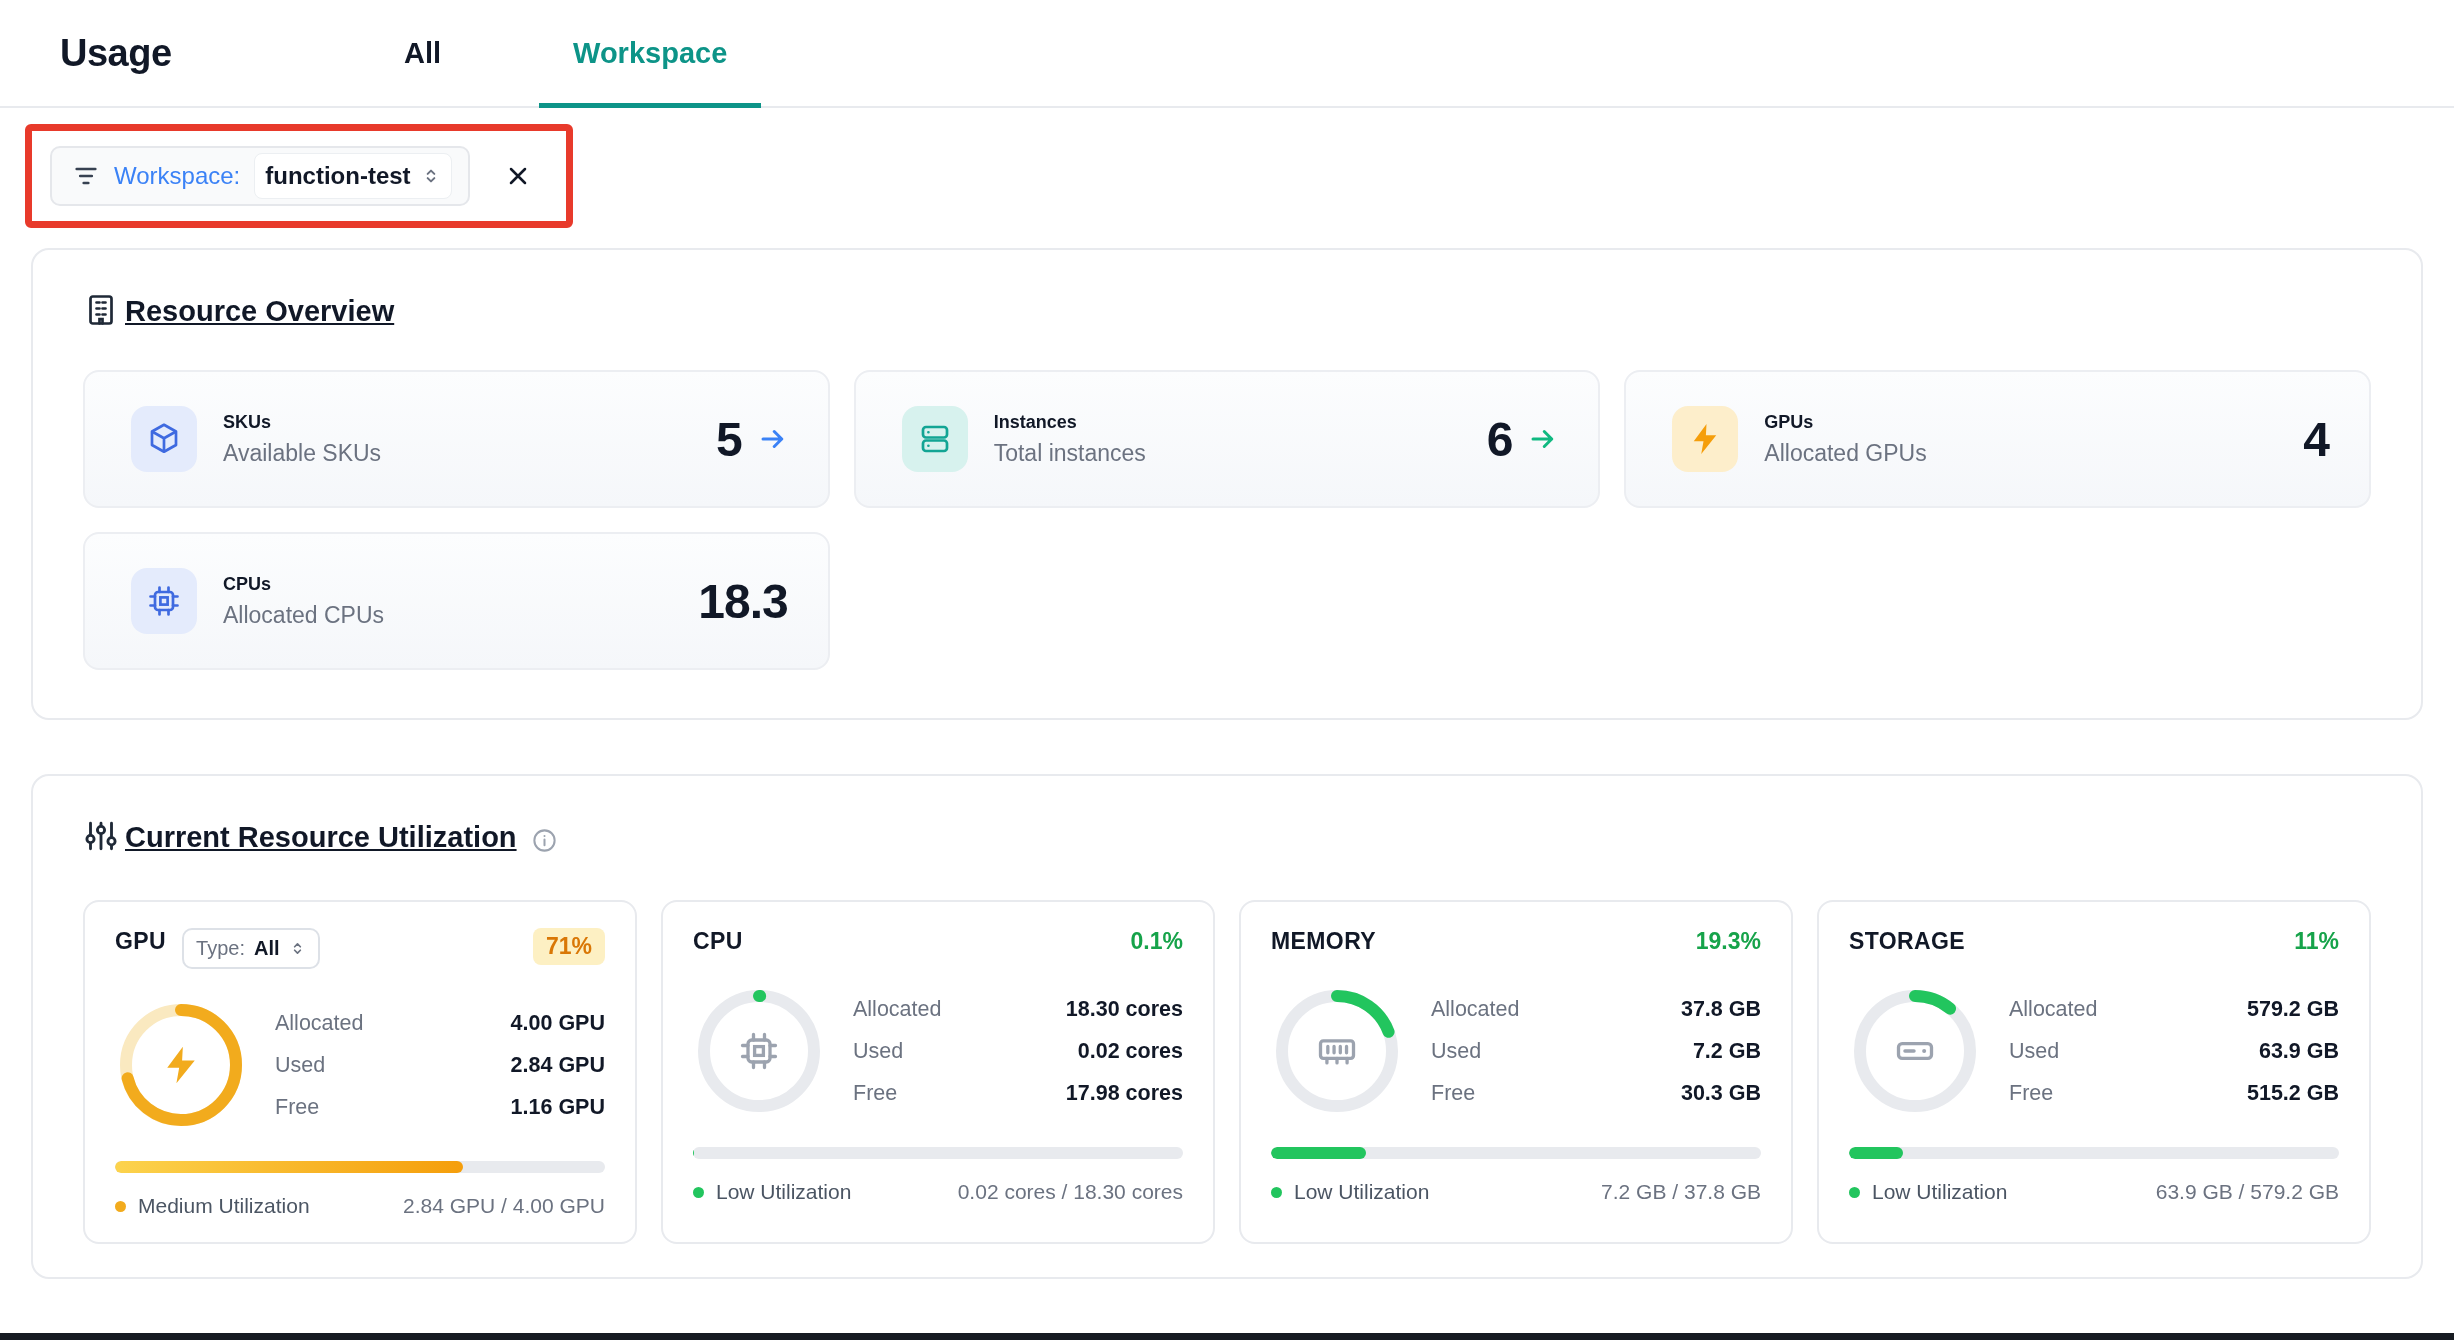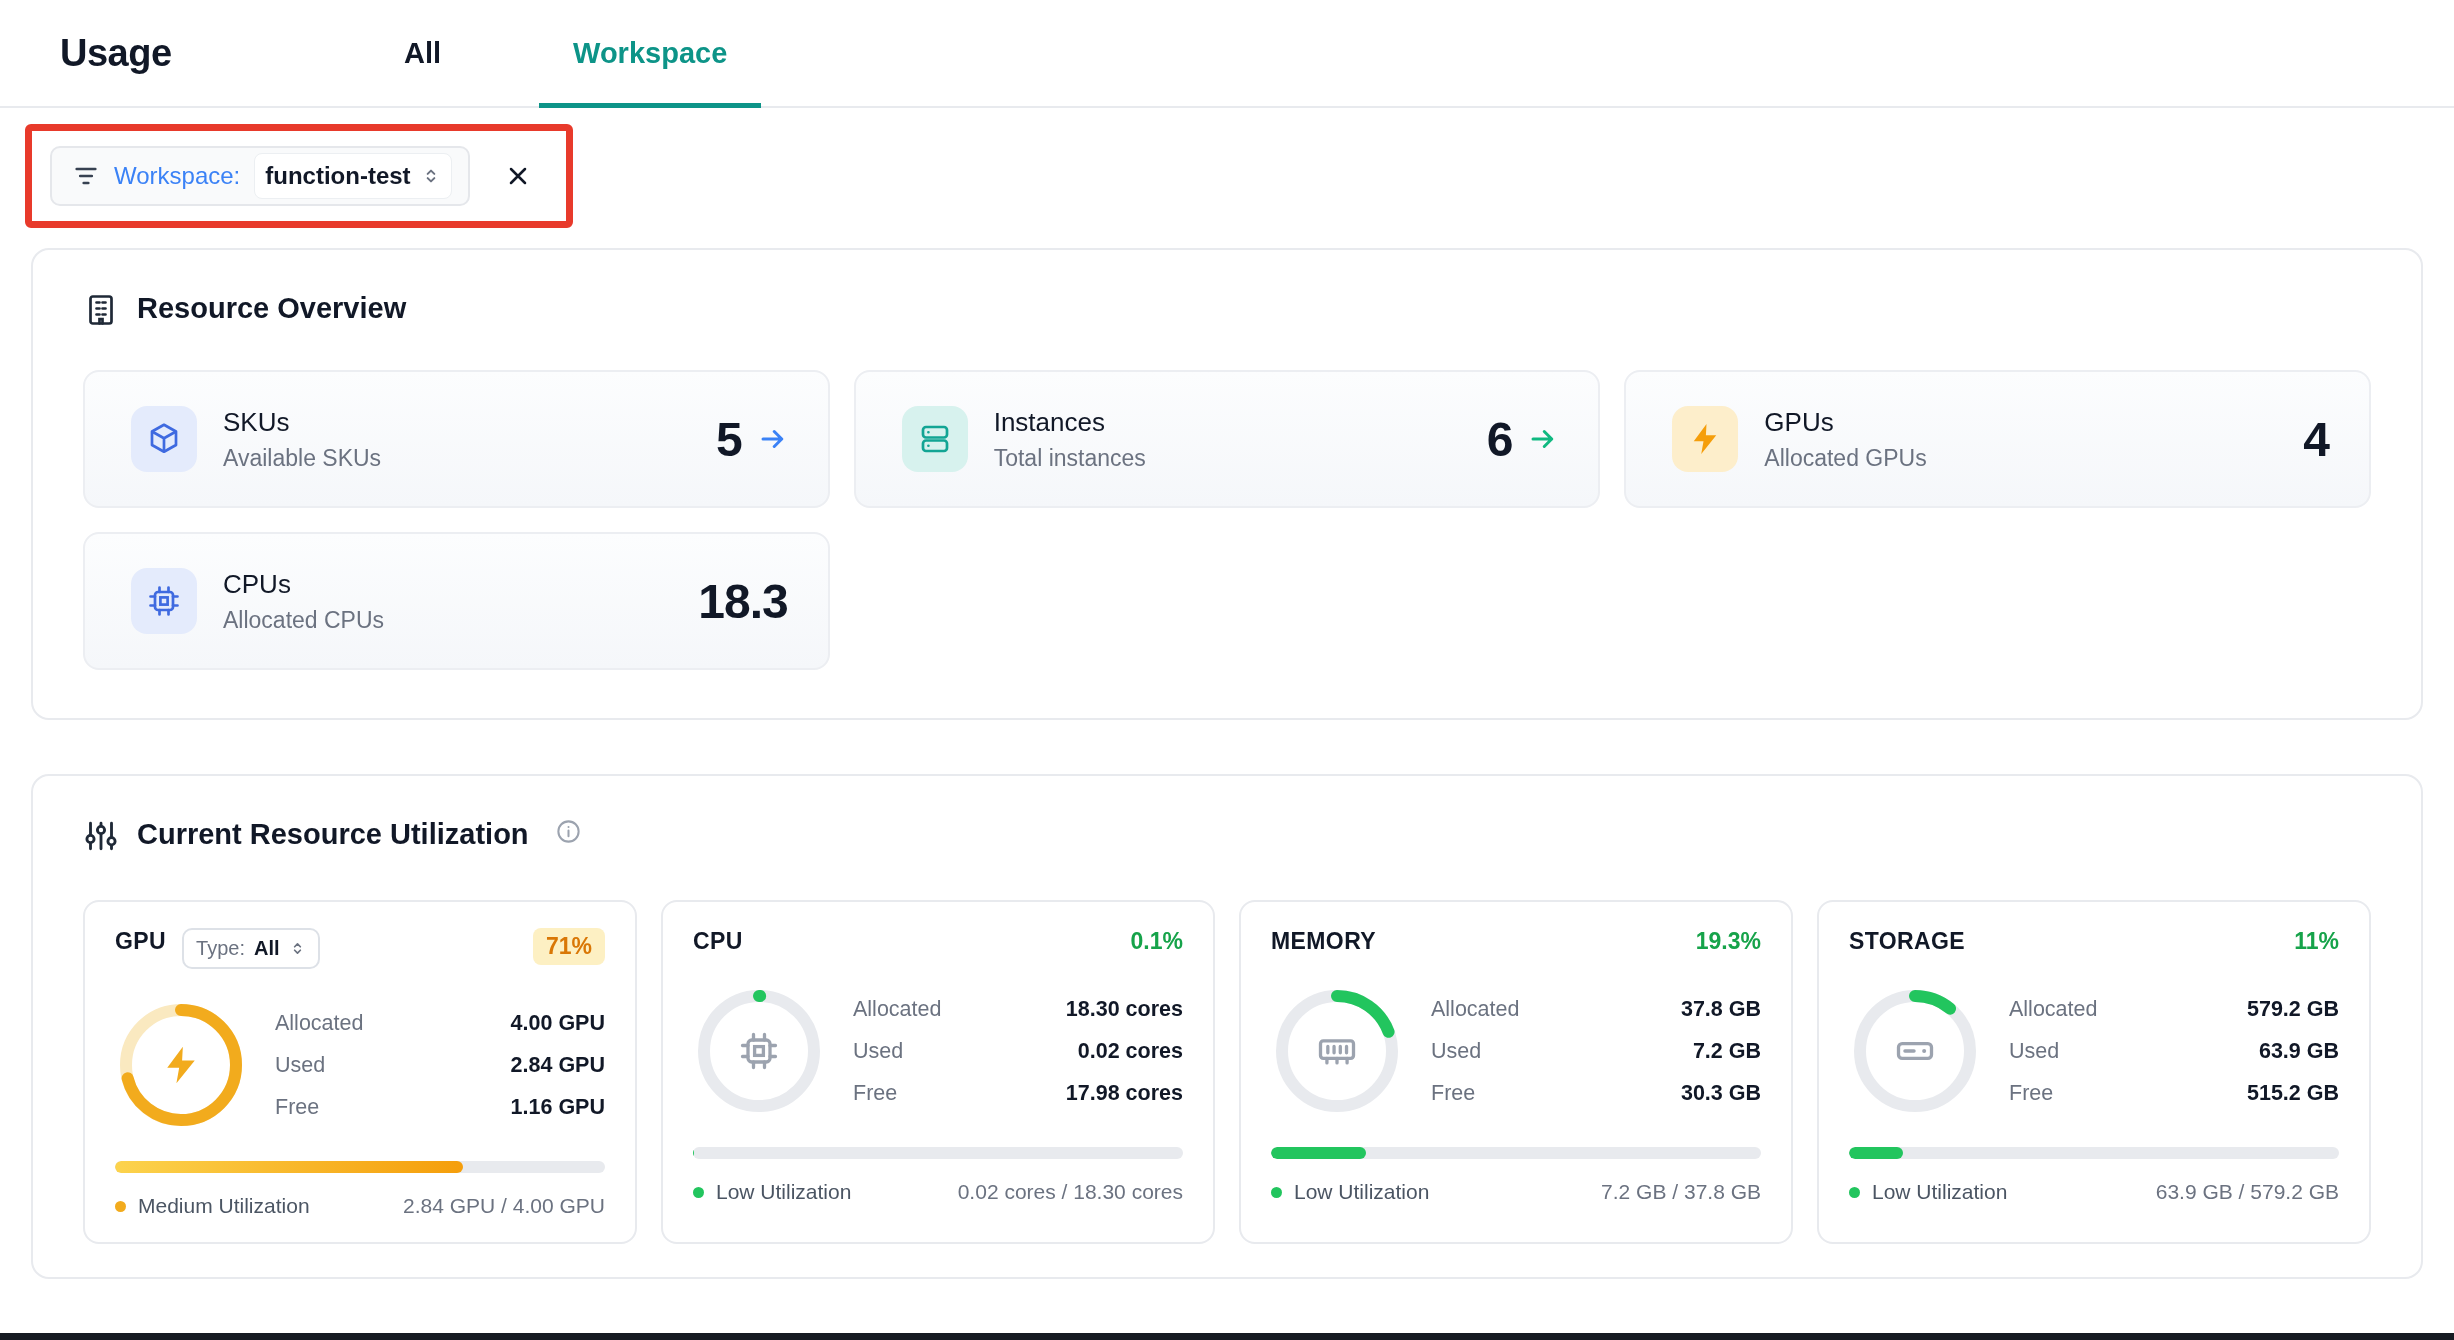--- a/index.html
+++ b/index.html
@@ -27,39 +27,39 @@
   .funnel { width:28px; height:28px; color:#374151; }
   .filter-select { display:inline-flex; align-items:center; gap:10px; font-weight:600; color:#111827;
                    background:#ffffff; border:1px solid #eceff2; border-radius:8px; padding:8px 10px; cursor:pointer; }
   .chev-ud { width:20px; height:20px; color:#6b7280; }
   .close-btn { width:44px; height:44px; display:flex; align-items:center; justify-content:center; background:none; border:none; cursor:pointer; color:#111827; }
   .close-btn svg { width:28px; height:28px; }
 
   
   .section-card { margin:20px 31px 0; border:2px solid #e8eaee; border-radius:18px; padding:42px 50px 48px; background:#fff; }
   #util-card { margin-top:54px; padding-bottom:33px; }
-  .section-head { display:flex; align-items:flex-start; gap:18px; }
+  .section-head { display:flex; align-items:flex-end; gap:6px;text-decoration:underline; }
   .section-icon { width:36px; height:36px; color:#1f2937; }
   .section-title { font-size:29px; font-weight:700; }
   .info-btn { background:none; border:none; cursor:pointer; margin-left:8px; color:#9ca3af; }
   .info-btn svg { width:27px; height:27px; }
 
   
   .stat-grid { margin-top:42px; display:grid; grid-template-columns:repeat(3,1fr); gap:24px; }
   .stat-card { height:138px; display:flex; align-items:center; padding:0 40px 0 46px;
                border:2px solid #eceef2; border-radius:16px;
                background:linear-gradient(180deg,#fcfdfe 0%,#f5f7fa 100%); cursor:default; }
   .stat-card.clickable { cursor:pointer; }
   .stat-ic { width:66px; height:66px; border-radius:16px; display:flex; align-items:center; justify-content:center; flex:none; }
   .stat-ic svg { width:36px; height:36px; }
   .ic-blue  { background:#e4ebfc; color:#3f6ae0; }
   .ic-teal  { background:#d7f2ee; color:#12a594; }
   .ic-amber { background:#fdeecb; color:#f59e0b; }
   .stat-text { margin-left:26px; }
-  .stat-title { font-size:26px; font-weight:400; }
+  .stat-title { font-size:18px; font-weight:700; }
   .stat-sub { font-size:23px; color:#6b7280; margin-top:7px; }
   .stat-value { margin-left:auto; font-size:48px; font-weight:800; letter-spacing:-1px; }
   .stat-arrow { margin-left:16px; width:30px; height:30px; flex:none; }
   .arrow-blue { color:#3b82f6; }
   .arrow-teal { color:#10b981; }
 
   
   .util-grid { margin-top:46px; display:grid; grid-template-columns:repeat(4,1fr); gap:24px; }
   .util-card { border:2px solid #e8eaee; border-radius:16px; padding:26px 30px 24px; background:#fff; display:flex; flex-direction:column; }
   .u-amber { --arc:#f2ab1d; --track:#fae9c0; --cicon:#f2ab1d; }

